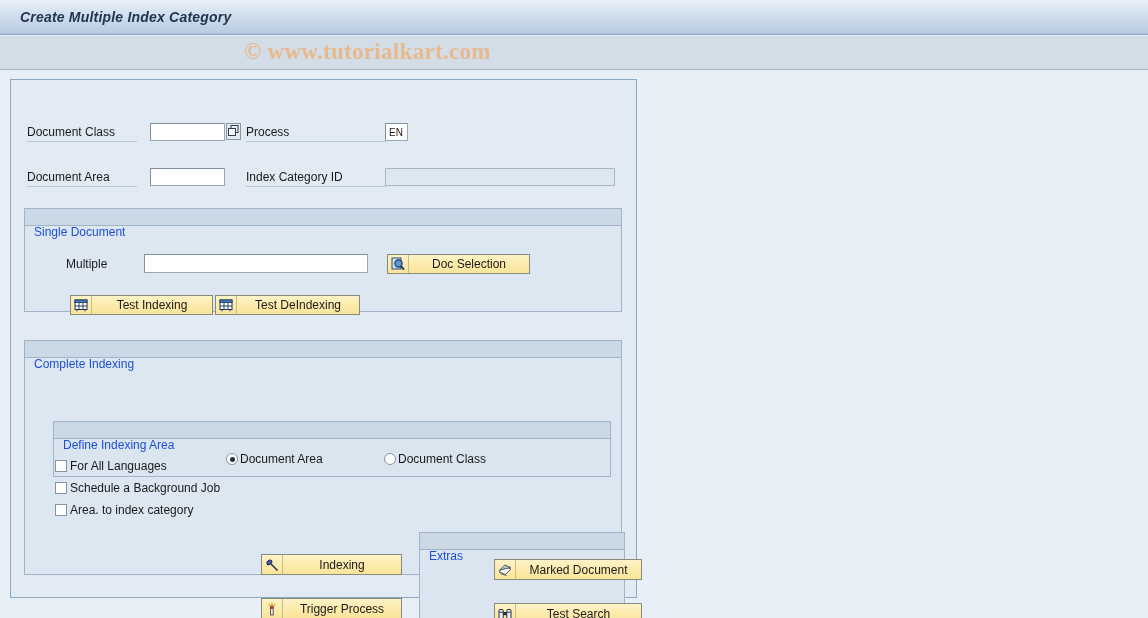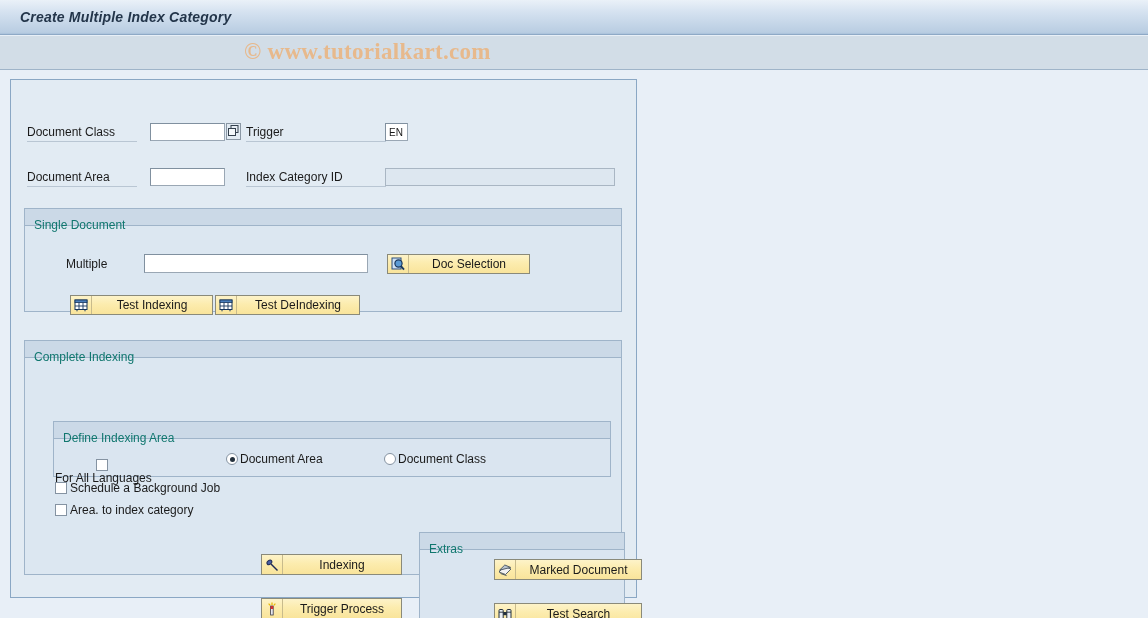--- a/index.html
+++ b/index.html
@@ -117,22 +117,22 @@
   }
   .group > .group-hd {
     position: absolute;
     left: 0; top: 0;
     height: 17px;
     width: 100%;
     background: #cbd9e7;
     border-bottom: 1px solid #9fb4c9;
     box-sizing: border-box;
     font-size: 12px;
-    color: #0f766e;
-    padding: 9px 0 0 9px;
+    color: #1d4ed8;
+    padding: 16px 0 0 9px;
     white-space: nowrap;
   }
   .group.inner { background: #dae5f0; }
 
   
   .btn {
     position: absolute;
     background: linear-gradient(to bottom, #fdf3c9 0%, #fcecae 45%, #f9e49b 100%);
     border: 1px solid #8a8a7a;
     box-sizing: border-box;
@@ -210,21 +210,21 @@
 
   <div class="lbl" style="left:16px; top:45px; width:110px;">Document Class</div>
   <input class="inp" style="left: 139px; top: 43px; width: 75px; height: 18px;" value="">
   <div class="f4" style="left:215px; top:43px;">
     <svg width="13" height="15" viewBox="0 0 13 15">
       <rect x="4" y="1.5" width="7" height="7" fill="#e8eef5" stroke="#33404d" stroke-width="1"></rect>
       <rect x="1.5" y="4.5" width="7" height="7" fill="#f4f8fb" stroke="#33404d" stroke-width="1"></rect>
     </svg>
   </div>
 
-  <div class="lbl" style="left:235px; top:45px; width:140px;">Trigger</div>
+  <div class="lbl" style="left:235px; top:45px; width:140px;">Process</div>
   <input class="inp" style="left: 374px; top: 43px; width: 23px; height: 18px; font-size: 10px;" value="EN">
 
   <div class="lbl" style="left:16px; top:90px; width:110px;">Document Area</div>
   <input class="inp" style="left: 139px; top: 88px; width: 75px; height: 18px;" value="">
 
   <div class="lbl" style="left:235px; top:90px; width:140px;">Index Category ID</div>
   <input class="inp disabled" style="left: 374px; top: 88px; width: 230px; height: 18px;" readonly="" value="">
 
   <div class="group" style="left:13px; top:128px; width:598px; height:104px;">
     <div class="group-hd">Single Document</div>
@@ -284,21 +284,21 @@
         <span class="radio on"></span>
         <span>Document Area</span>
       </div>
 
       <div class="rdrow" style="left:330px; top:30px;">
         <span class="radio"></span>
         <span>Document Class</span>
       </div>
     </div>
 
-    <div class="cbrow" style="left:30px; top:118px;flex-direction:column;">
+    <div class="cbrow" style="left:30px; top:118px;">
       <span class="cbox"></span>
       <span>For All Languages</span>
     </div>
     <div class="cbrow" style="left:30px; top:140px;">
       <span class="cbox"></span>
       <span>Schedule a Background Job</span>
     </div>
     <div class="cbrow" style="left:30px; top:162px;">
       <span class="cbox"></span>
       <span>Area. to index category</span>

